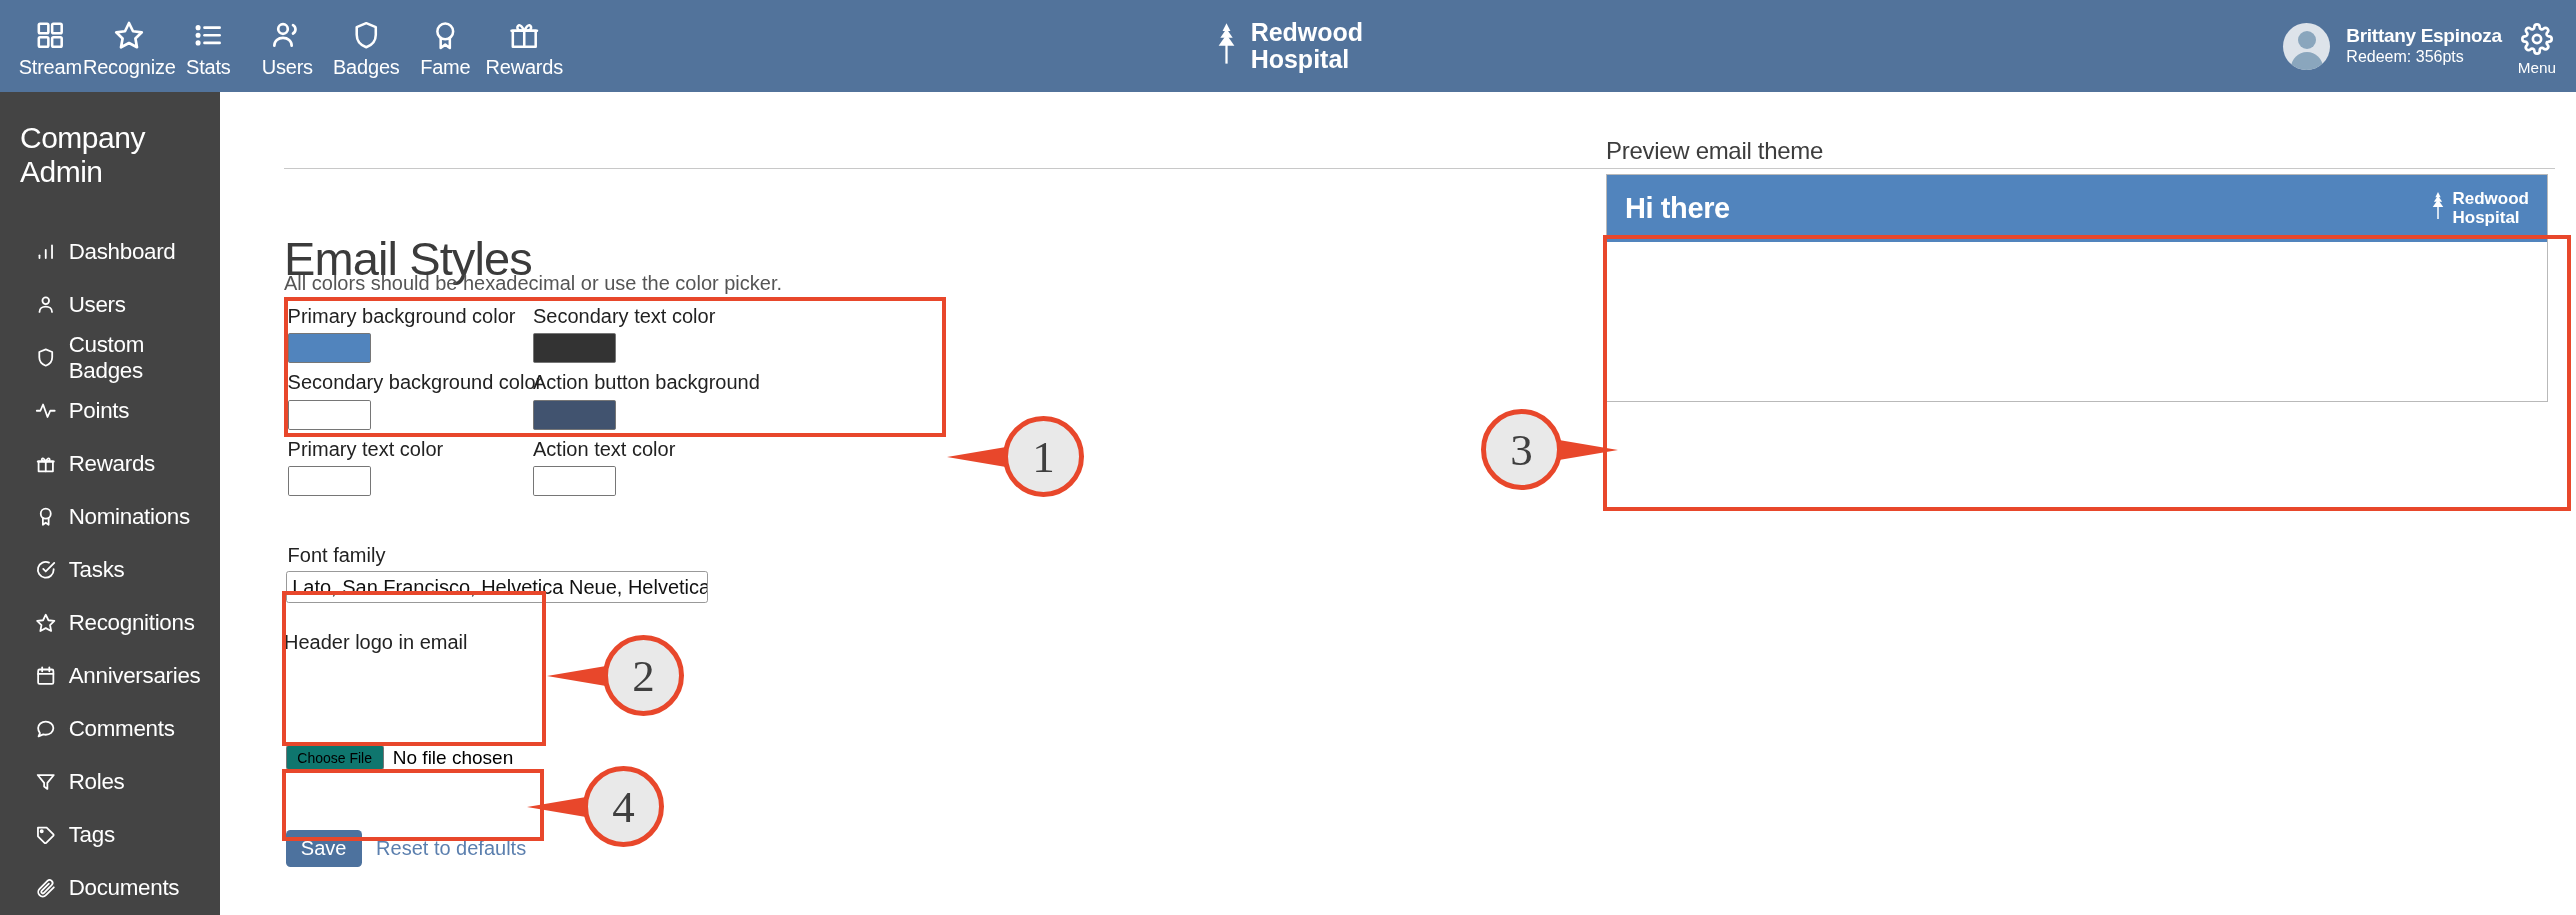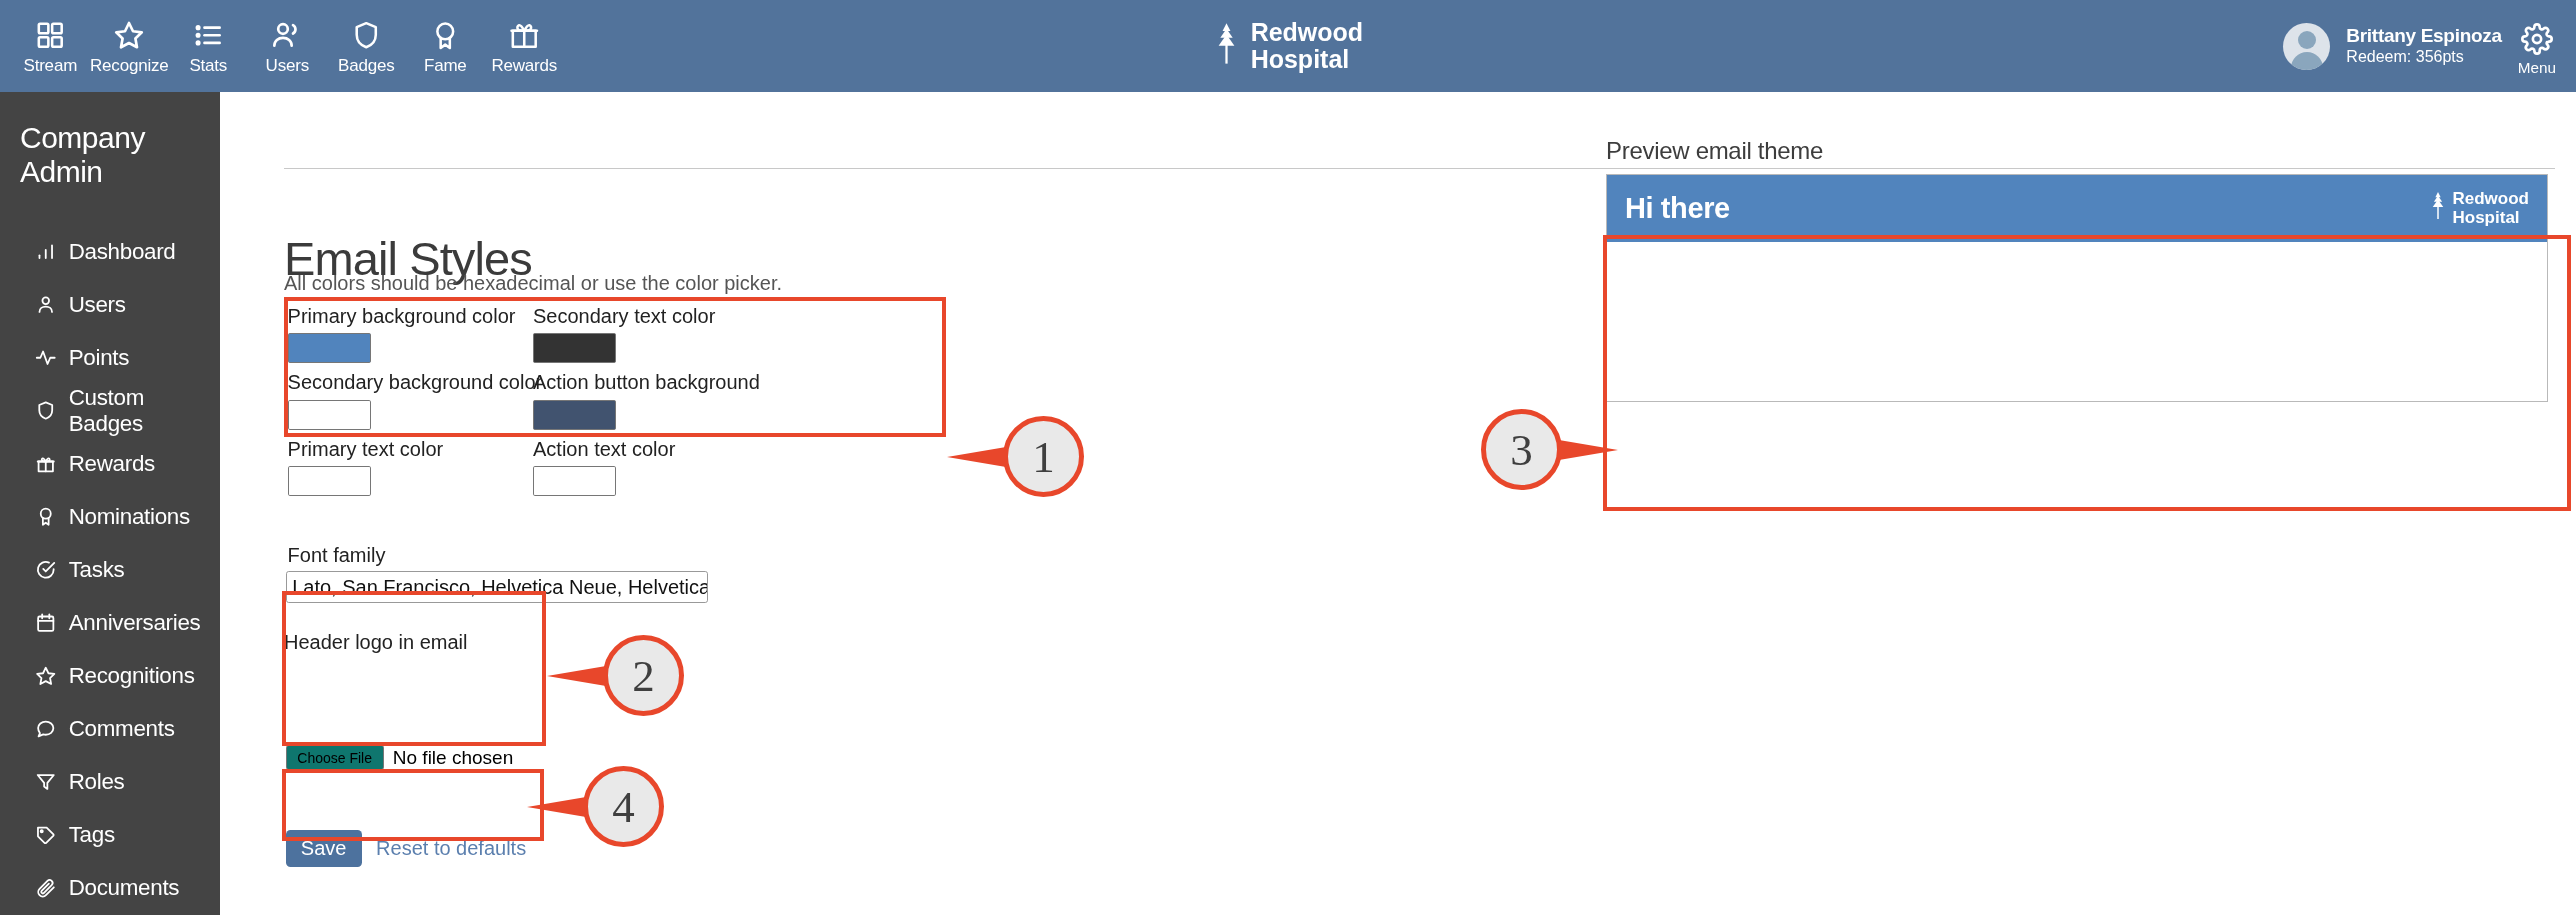--- a/index.html
+++ b/index.html
@@ -20,21 +20,21 @@
   #topnav-left {
     display: flex; align-items: flex-start; height: 100%;
     padding-left: 10.8px; padding-top: 7.2px;
   }
   .nav-item {
     width: 79px; display: flex; flex-direction: column;
     align-items: center; justify-content: flex-start;
     color: #ffffff; cursor: pointer; padding-top: 9px;
   }
   .nav-item .ic { height: 38px; display:flex; align-items:center; justify-content:center; }
-  .nav-item .lb { font-size: 17px; margin-top: 1.8px; letter-spacing: -0.2px; white-space: nowrap; }
+  .nav-item .lb { font-size: 20px; margin-top: 1.8px; letter-spacing: -0.2px; white-space: nowrap; }
 
   #brand {
     position: absolute; left: 0; right: 0; top: 0; height: 92px;
     display: flex; align-items: center; justify-content: center;
     pointer-events: none;
   }
   #brand-inner { display: flex; align-items: center; gap: 10.8px; pointer-events: auto; }
   #brand-text { color: #fff; font-size: 25px; line-height: 1.08; font-weight: 600; }
 
   #topnav-right {
@@ -348,36 +348,36 @@
           </svg>
         </span>
       <span>Users</span>
     </div>
 
 
     <div class="side-item">
       <span class="sic">
         <svg width="21.5" height="21.5" viewBox="0 0 24 24" style="color:#fff">
             <g class="v-flat">
+          <path d="M12 2.6 4.8 5.6v5.9c0 4.8 3.1 8 7.2 9.4 4.1-1.4 7.2-4.6 7.2-9.4V5.6z"></path>
+        </g>
+          </svg>
+        </span>
+      <span>Custom Badges</span>
+    </div>
+
+    <div class="side-item">
+      <span class="sic">
+        <svg width="21.5" height="21.5" viewBox="0 0 24 24" style="color:#fff">
+            <g class="v-flat">
           <polyline points="2,12 6,12 9,5 14,19 17,12 22,12"></polyline>
         </g>
           </svg>
         </span>
       <span>Points</span>
-    </div>
-
-    <div class="side-item">
-      <span class="sic">
-        <svg width="21.5" height="21.5" viewBox="0 0 24 24" style="color:#fff">
-            <g class="v-flat">
-          <path d="M12 2.6 4.8 5.6v5.9c0 4.8 3.1 8 7.2 9.4 4.1-1.4 7.2-4.6 7.2-9.4V5.6z"></path>
-        </g>
-          </svg>
-        </span>
-      <span>Custom Badges</span>
     </div>
 
     <div class="side-item">
       <span class="sic">
         <svg width="21.5" height="21.5" viewBox="0 0 24 24" style="color:#fff">
             <g class="v-flat">
           <rect x="4" y="9.5" width="16" height="11"></rect>
               <line x1="3" y1="9.5" x2="21" y2="9.5"></line>
           <line x1="12" y1="9.5" x2="12" y2="20.5"></line>
           <path d="M12 9.5S8.7 9.5 7.9 8.4C7.2 7.6 7.6 6.3 8.6 6c1.3-.4 3.4 3.5 3.4 3.5z"></path>
@@ -409,39 +409,39 @@
         </g>
           </svg>
         </span>
       <span>Tasks</span>
     </div>
 
     <div class="side-item">
       <span class="sic">
         <svg width="21.5" height="21.5" viewBox="0 0 24 24" style="color:#fff">
             <g class="v-flat">
+          <polygon points="12,3 15,9.2 21.6,10 16.8,14.6 18,21.2 12,18 6,21.2 7.2,14.6 2.4,10 9,9.2"></polygon>
+        </g>
+          </svg>
+        </span>
+      <span>Recognitions</span>
+    </div>
+
+    <div class="side-item">
+      <span class="sic">
+        <svg width="21.5" height="21.5" viewBox="0 0 24 24" style="color:#fff">
+            <g class="v-flat">
           <rect x="3.5" y="5" width="17" height="16" rx="1.6"></rect>
               <line x1="3.5" y1="10" x2="20.5" y2="10"></line>
           <line x1="8" y1="2.8" x2="8" y2="7"></line>
               <line x1="16" y1="2.8" x2="16" y2="7"></line>
         </g>
           </svg>
         </span>
       <span>Anniversaries</span>
-    </div>
-
-    <div class="side-item">
-      <span class="sic">
-        <svg width="21.5" height="21.5" viewBox="0 0 24 24" style="color:#fff">
-            <g class="v-flat">
-          <polygon points="12,3 15,9.2 21.6,10 16.8,14.6 18,21.2 12,18 6,21.2 7.2,14.6 2.4,10 9,9.2"></polygon>
-        </g>
-          </svg>
-        </span>
-      <span>Recognitions</span>
     </div>
 
     <div class="side-item">
       <span class="sic">
         <svg width="21.5" height="21.5" viewBox="0 0 24 24" style="color:#fff">
             <g class="v-flat">
           <path d="M20.5 11.3c0 4.1-3.8 7.4-8.5 7.4-1 0-1.9-.15-2.8-.42L4 20.5l1.5-3.6C4.2 15.4 3.5 13.5 3.5 11.3 3.5 7.2 7.3 4 12 4s8.5 3.2 8.5 7.3z"></path>
         </g>
           </svg>
         </span>

